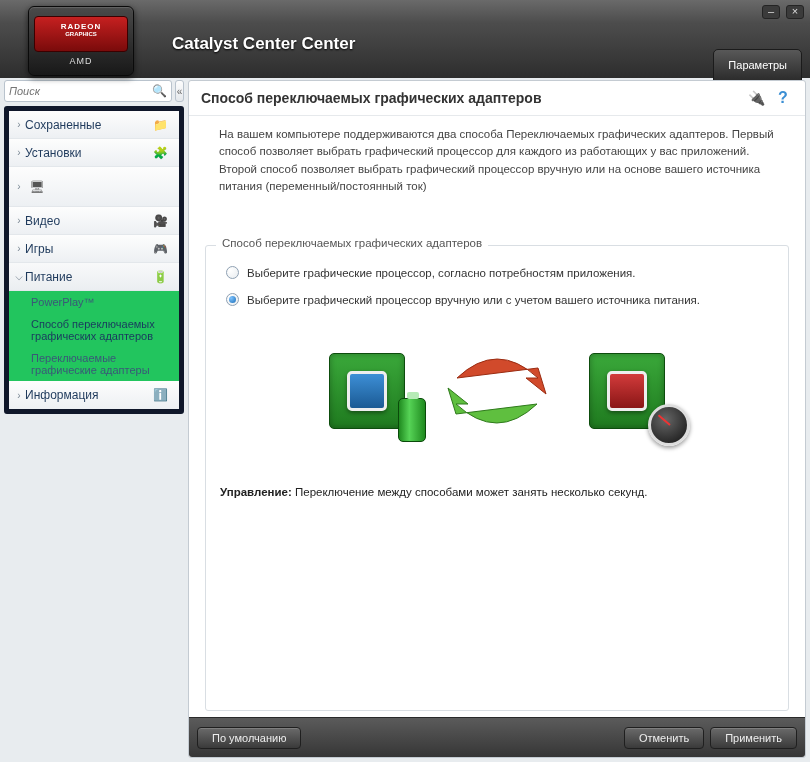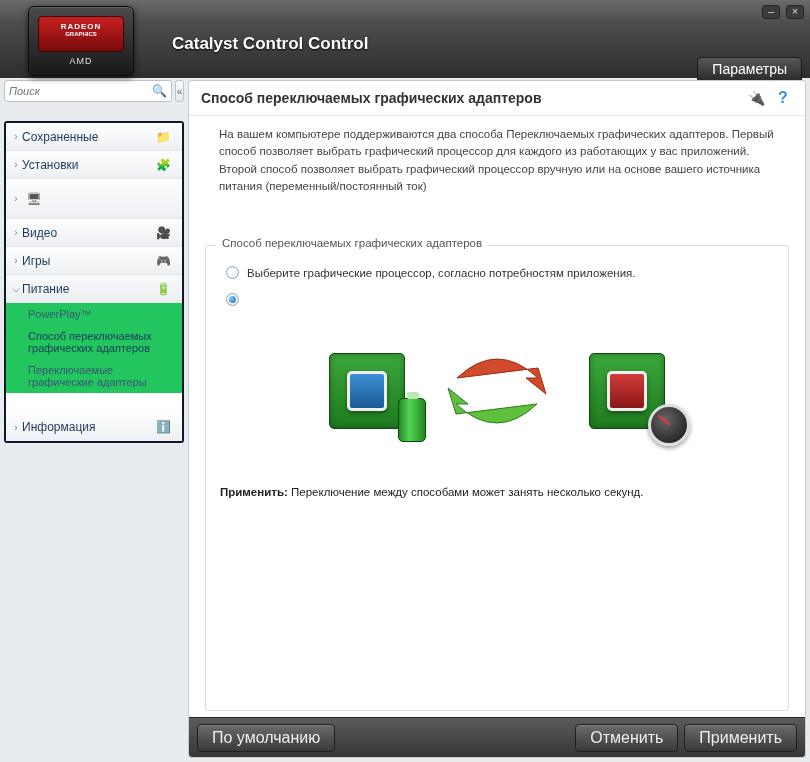--- a/index.html
+++ b/index.html
@@ -51,21 +51,21 @@
   background: linear-gradient(to bottom, #4a4a4a, #181818);
   border-radius: 6px;
   border: 1px solid #0a0a0a;
   box-shadow: 0 2px 6px rgba(0,0,0,.6), inset 0 1px 1px rgba(255,255,255,.15);
   display: flex;
   flex-direction: column;
   align-items: center;
   justify-content: center;
 }
 .logo .badge {
-  width: 86px; height: 36px;
+  width: 94px; height: 36px;
   background: linear-gradient(to bottom, #c62020, #7a0b0b);
   border-radius: 4px;
   border: 1px solid #3b0000;
   color: #fff;
   font-size: 8px;
   font-weight: bold;
   text-align: center;
   padding-top: 5px;
   letter-spacing: 1px;
 }
@@ -74,41 +74,40 @@
 .app-title {
   position: absolute;
   left: 172px; top: 10px;
   font-size: 17px;
   font-weight: bold;
   text-shadow: 0 1px 2px #000;
 }
 .params-btn {
   position: absolute;
   right: 8px; bottom: -3px;
-  padding: 3px 14px;
+  padding: 9px 14px;
   background: linear-gradient(to bottom, #585858, #2c2c2c);
   border: 1px solid #1b1b1b;
   border-radius: 5px 5px 0 0;
   color: #fff;
-  font-size: 14px;
+  font-size: 11px;
   cursor: pointer;
 }
 
 .body {
   display: flex;
   height: calc(762px - 78px);
   padding: 2px 4px 4px 4px;
   gap: 4px;
   background: #e8ecef;
 }
 .sidebar {
   width: 180px;
   display: flex;
   flex-direction: column;
-  gap: 15px;
 }
 .search-row {
   display: flex;
   gap: 3px;
   margin-bottom: 4px;
 }
 .search {
   flex: 1;
   height: 22px;
   border: 1px solid #b9c3cd;
@@ -126,36 +125,36 @@
 .collapse-btn {
   width: 20px; height: 22px;
   background: linear-gradient(to bottom, #fdfdfd, #e4e8ec);
   border: 1px solid #b9c3cd;
   border-radius: 3px;
   display: flex; align-items: center; justify-content: center;
   font-size: 10px; color: #666;
   cursor: pointer;
 }
 .nav {
-  border: 2px solid #0f172a;
+  border: 5px solid #0f172a;
   background: #fff;
   border-radius: 3px;
   flex: 0 0 auto;
 }
 .nav-item {
   display: flex; align-items: center;
   height: 28px;
   padding: 0 6px 0 4px;
   border-bottom: 1px solid #e3e7eb;
   background: linear-gradient(to bottom, #fdfdfd, #edf0f3);
   cursor: pointer;
   position: relative;
 }
 .nav-item.tall { height: 40px; }
-.nav-item:last-child { border-bottom: 0; margin-top: 20px; }
+.nav-item:last-child { border-bottom: 0; }
 .nav-item .chev { color: #7d8a96; font-size: 10px; width: 12px; text-align: center; }
 .nav-item .chev.down::before { content: "⌵"; }
 .nav-item .chev.right::before { content: "›"; }
 .nav-item .lbl { flex: 1; font-size: 12px; color: #1f3a5c; }
 .nav-item .ico { width: 24px; display:flex; justify-content:center; color:#555; }
 .nav-item.expanded { background: linear-gradient(to bottom, #f8f9fa, #ebeef1); align-items: center; }
 .nav-sub { background: #22c55e; }
 .nav-sub .sub-item {
   padding: 5px 6px 5px 22px;
   font-size: 11px; color: #3a5878;
@@ -314,21 +313,21 @@
   padding: 0 8px;
   border-radius: 0 0 3px 3px;
   border-top: 1px solid #2a2a2a;
 }
 .btn {
   padding: 4px 14px;
   background: linear-gradient(to bottom, #6a6a6a, #3a3a3a);
   border: 1px solid #1f1f1f;
   border-radius: 4px;
   color: #eee;
-  font-size: 16px;
+  font-size: 11px;
   cursor: pointer;
   box-shadow: inset 0 1px 0 rgba(255,255,255,.15);
 }
 .footer .spacer { flex: 1; }
 .footer .btn + .btn { margin-left: 6px; text-align: center; }
 </style>
 </head>
 <body>
 
 <div class="window">
@@ -338,21 +337,21 @@
   </div>
 
   <div class="header">
     <div class="logo">
       <div class="badge">
         <span>RADEON</span>
         <small>GRAPHICS</small>
       </div>
       <div class="amd">AMD</div>
     </div>
-    <div class="app-title">Catalyst Control Control</div>
+    <div class="app-title">Catalyst Center Center</div>
     <div class="params-btn">Параметры</div>
   </div>
 
   <div class="body">
 
     <div class="sidebar">
       <div class="search-row">
         <div class="search">
           <input placeholder="Поиск" style="">
           <span class="mag">🔍</span>
@@ -415,20 +414,21 @@
       <div class="group">
         <div class="legend">Способ переключаемых графических адаптеров</div>
 
         <label class="opt">
           <span class="radio"></span>
           <span>Выберите графические процессор, согласно потребностям приложения.</span>
         </label>
 
         <label class="opt">
           <span class="radio checked"></span>
+          <span>Выберите графический процессор вручную или с учетом вашего источника питания.</span>
         </label>
 
         <div class="illus">
           <div class="chip left">
             <div class="board"></div>
             <div class="die"></div>
             <div class="battery"></div>
           </div>
           <div class="arrows">
             <svg viewBox="0 0 110 90" width="110" height="90">
@@ -437,21 +437,21 @@
             </svg>
           </div>
           <div class="chip right">
             <div class="board"></div>
             <div class="die"></div>
             <div class="gauge"></div>
           </div>
         </div>
 
         <div class="note">
-          <b>Применить:</b>
+          <b>Управление:</b>
           <span>Переключение между способами может занять несколько секунд.</span>
         </div>
       </div>
 
       <div class="footer">
         <div class="btn">По умолчанию</div>
         <div class="spacer"></div>
         <div class="btn">Отменить</div>
         <div class="btn">Применить</div>
       </div>

